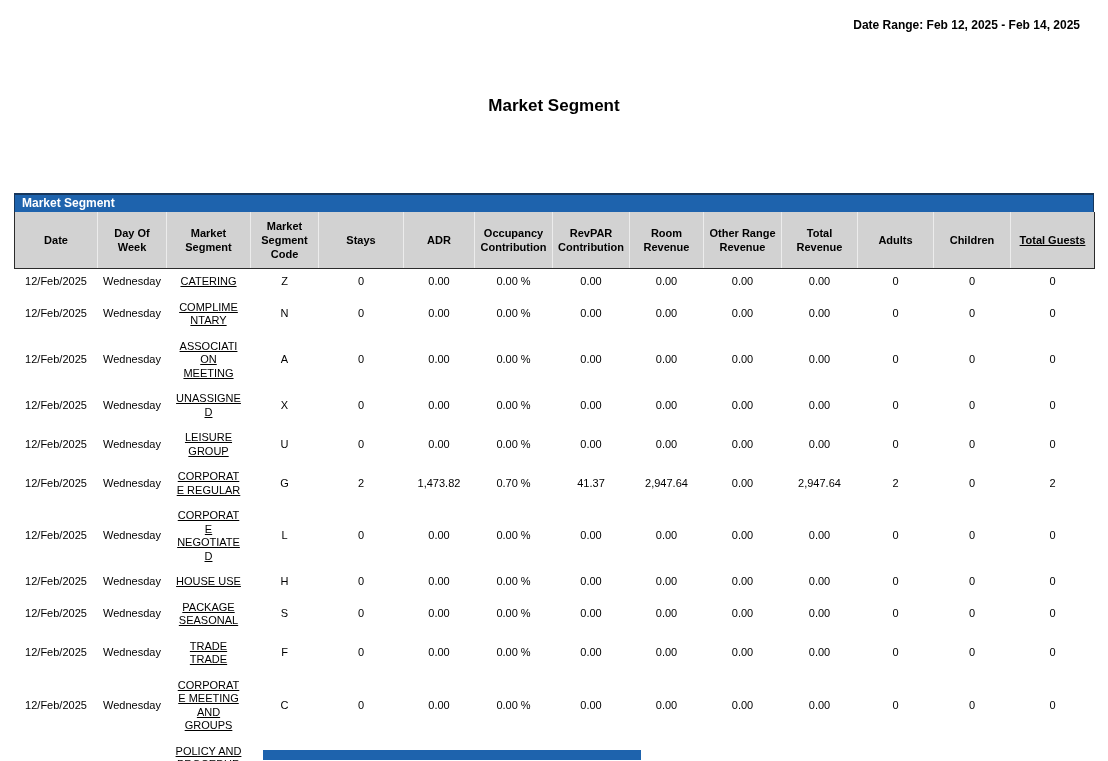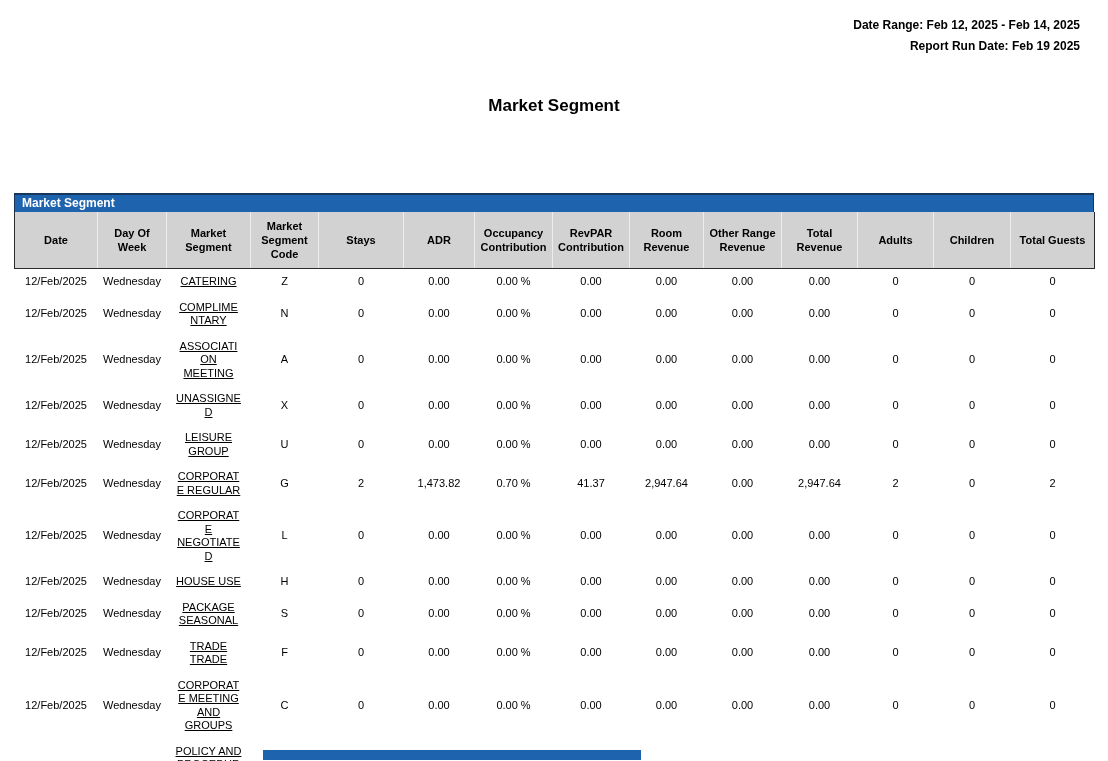--- a/index.html
+++ b/index.html
@@ -57,21 +57,21 @@
     font-weight: bold;
     text-align: center;
     vertical-align: middle;
     padding: 7px 2px;
     line-height: 14px;
     border-left: 1px solid #ececec;
     border-bottom: 1px solid #2b2b2b;
     height: 47px;
   }
   .hdr-row th:first-child { border-left: 1px solid #2b2b2b; margin-left: 11px; }
-  .hdr-row th:last-child  { border-right: 1px solid #2b2b2b; }
+  .hdr-row th:last-child  { border-right: 1px solid #2b2b2b; text-decoration: underline; }
   tbody td {
     font-size: 11px;
     text-align: center;
     vertical-align: middle;
     padding: 6px 2px;
     line-height: 13.5px;
     background: #ffffff;
   }
   tbody td.seg-cell {
     padding-left: 9px;
@@ -85,21 +85,20 @@
     left: 263px; top: 750px;
     width: 378px; height: 10px;
     background: #1E63AD;
   }
 </style>
 </head>
 <body>
 
 <div class="report-info">
   <div>Date Range: Feb 12, 2025 - Feb 14, 2025</div>
-  <div>Report Run Date: Feb 19 2025</div>
 </div>
 
 <div class="page-title">Market Segment</div>
 
 <div class="table-wrap">
   <div class="section-bar">Market Segment</div>
   <table class="segment-table">
     <colgroup>
       <col style="width:83px">
         <col style="width:69px">

